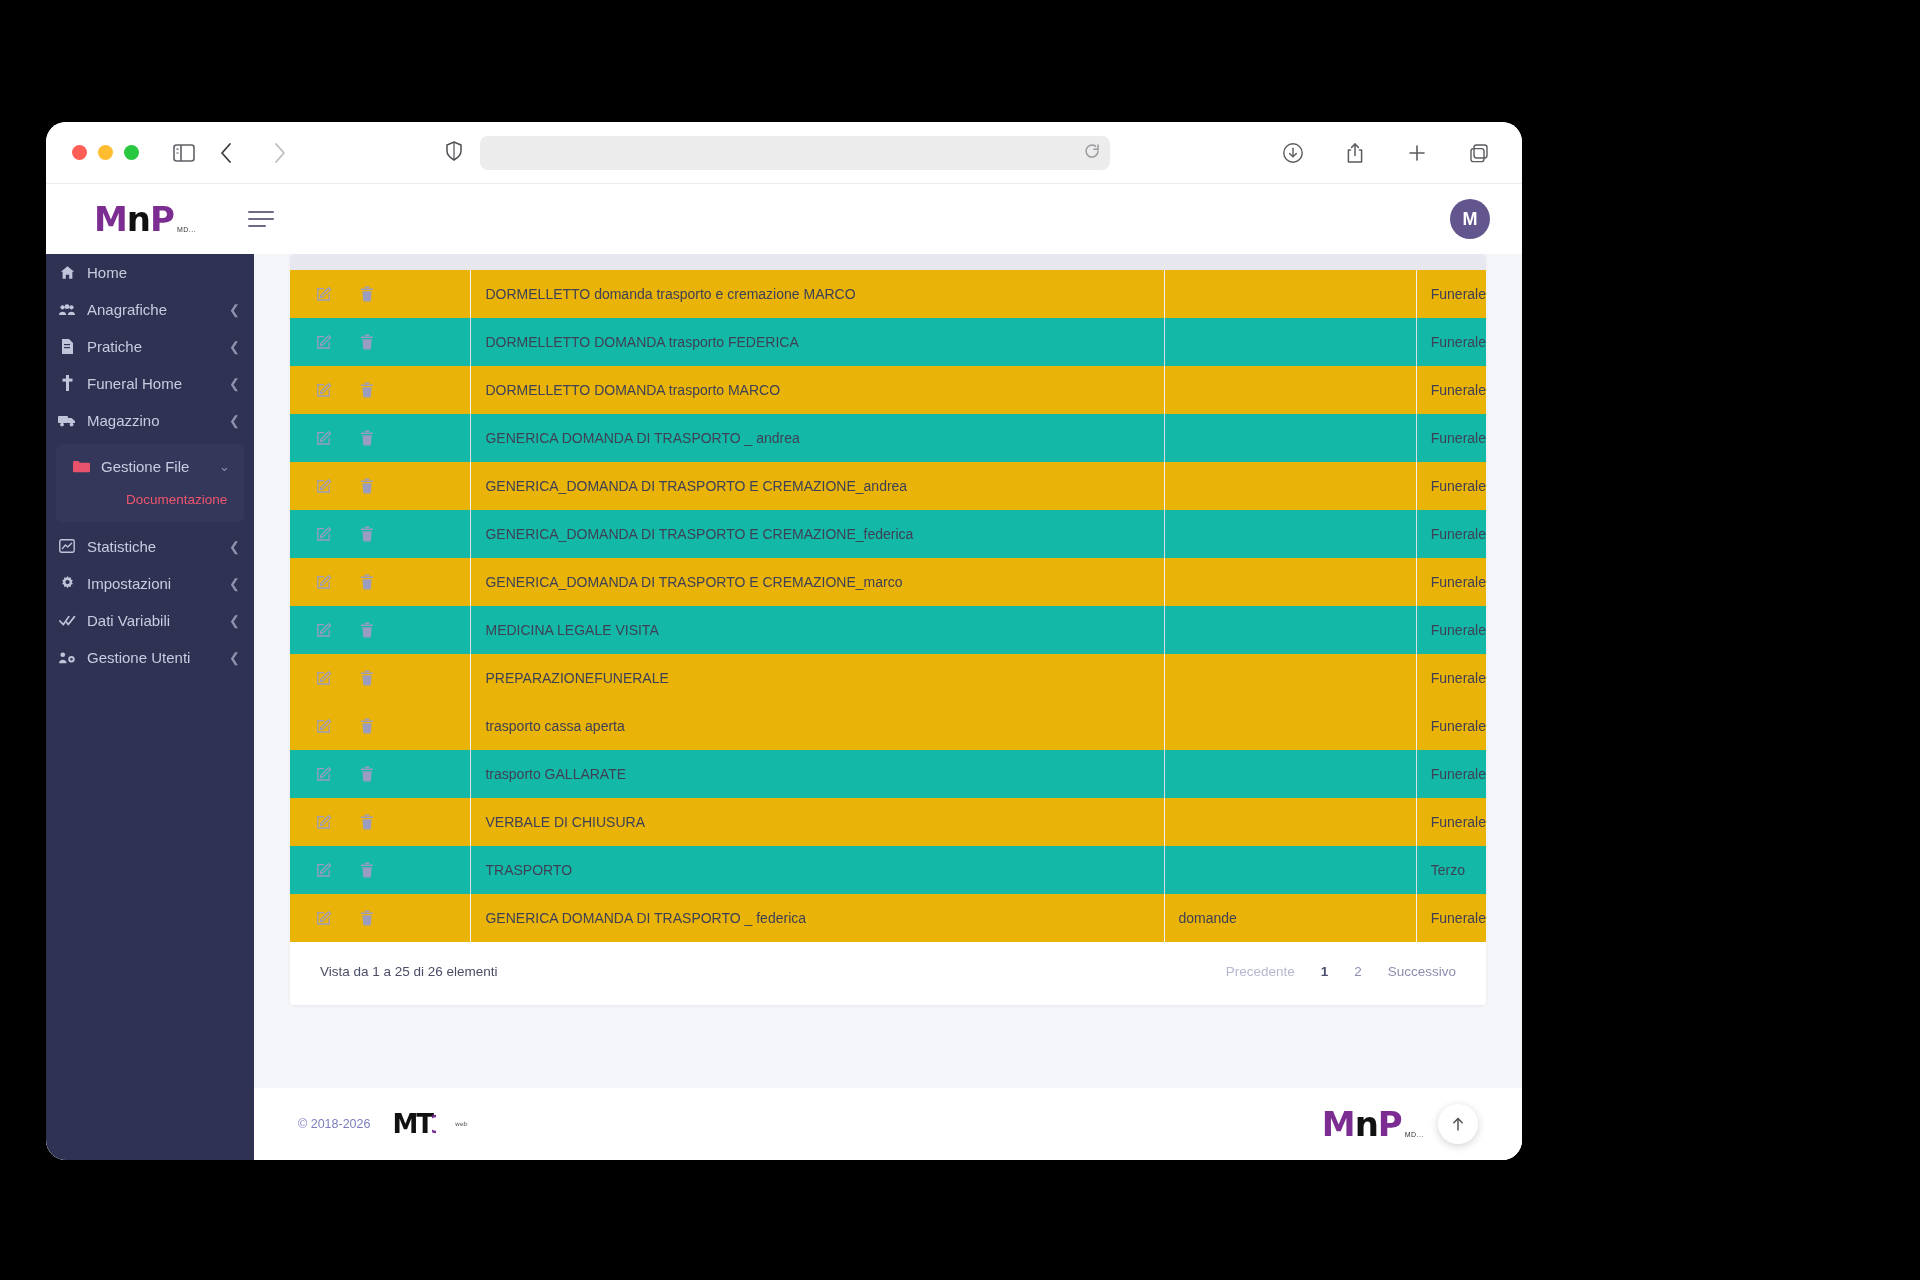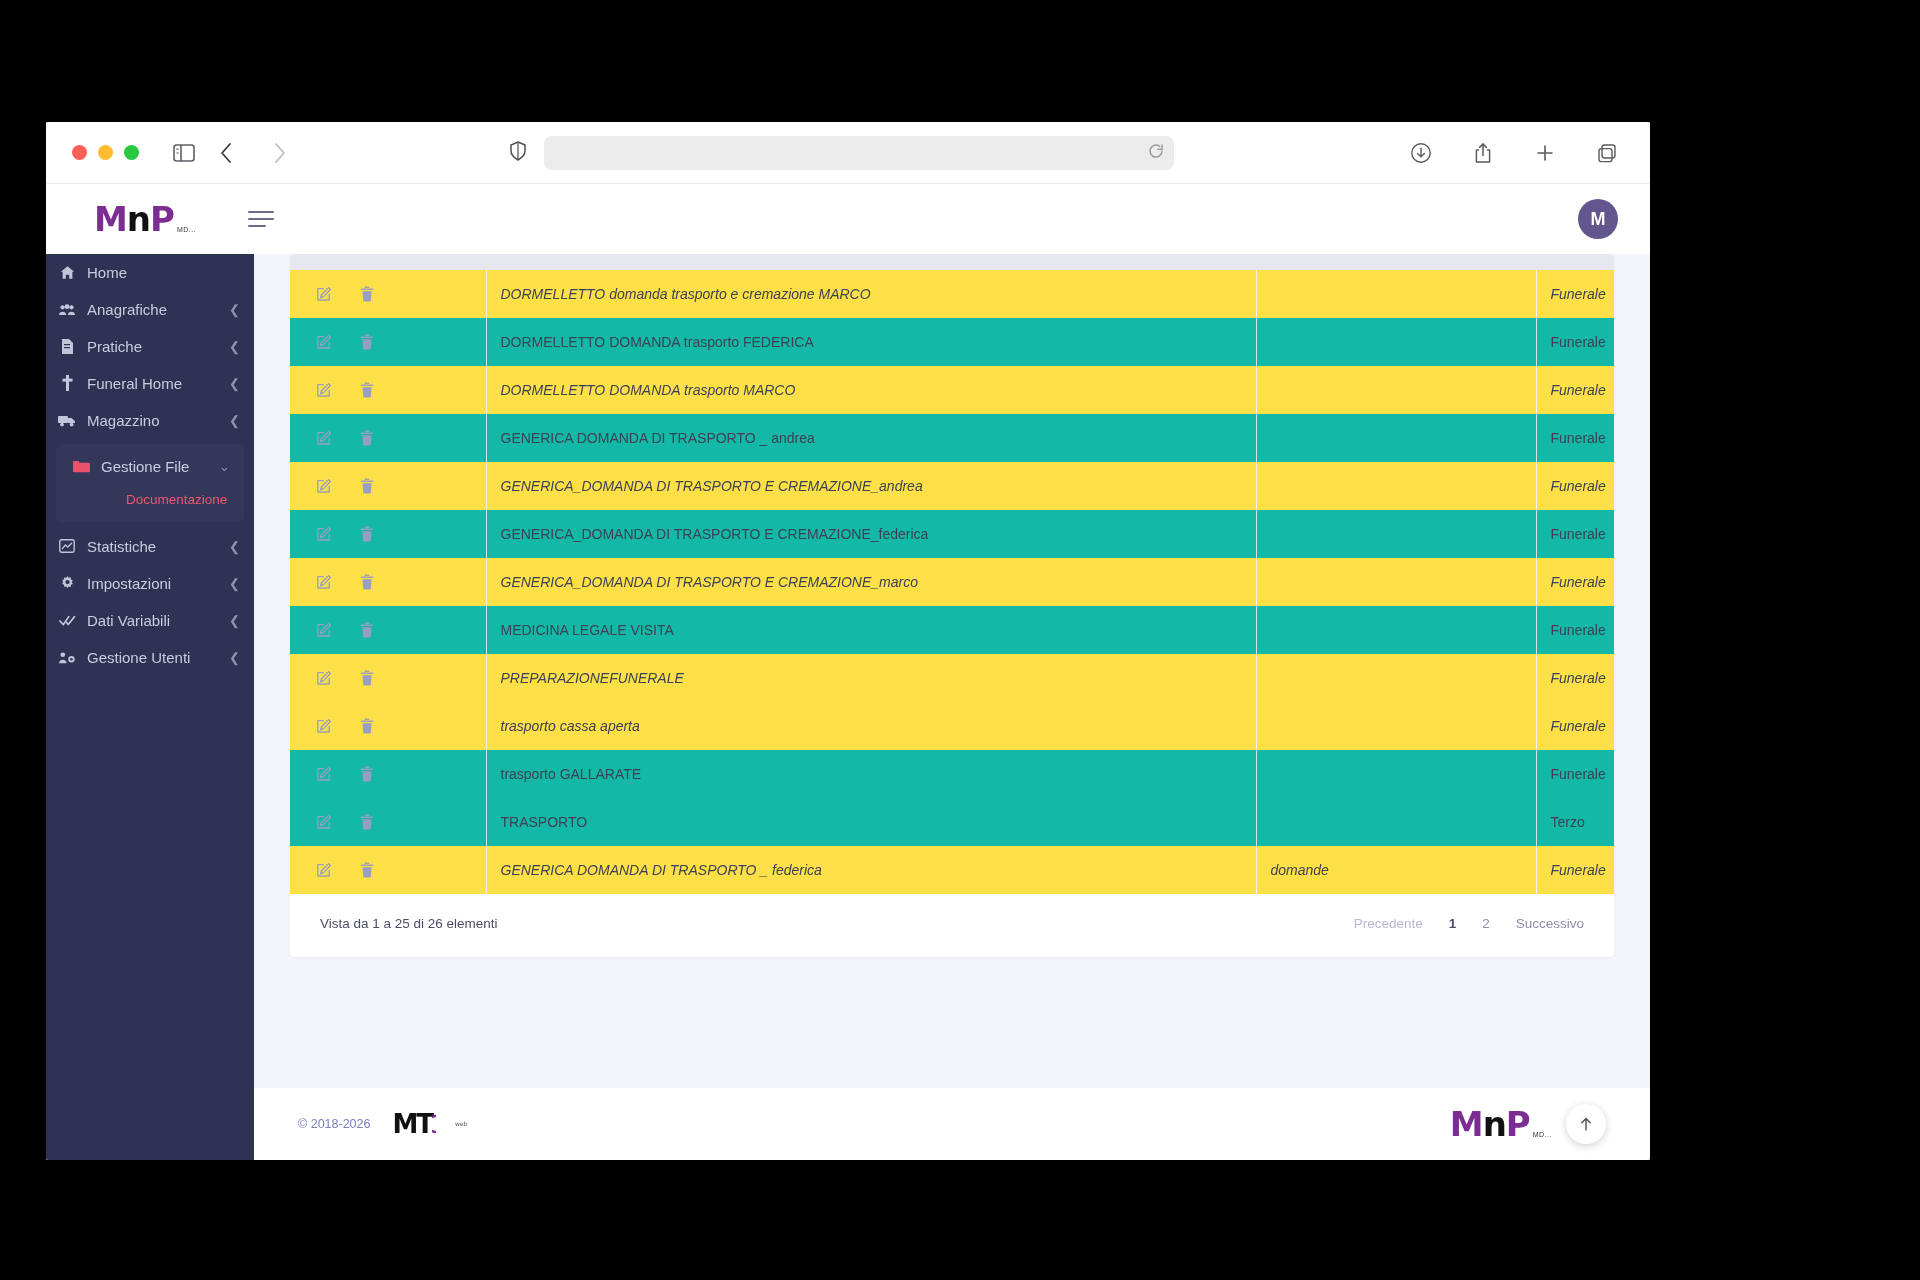--- a/index.html
+++ b/index.html
@@ -8,23 +8,23 @@
     background: #000000;
     font-family: "Liberation Sans", sans-serif;
     overflow: hidden;
   }
   .stage { position: relative; width: 1920px; height: 1280px; background: #000; }
 
   
   .browser {
     position: absolute;
     left: 46px; top: 122px;
-    width: 1604px; height: 1038px;
+    width: 1476px; height: 1038px;
     background: #ffffff;
-    border-radius: 2px;
+    border-radius: 20px;
     box-shadow: 0 22px 60px rgba(0,0,0,0.55);
     overflow: hidden;
   }
   .titlebar {
     height: 62px; width: 100%;
     background: #ffffff;
     display: flex; align-items: center;
     padding: 0 26px;
     border-bottom: 1px solid #ebebeb;
   }
@@ -145,21 +145,21 @@
   .card {
     background: #ffffff;
     margin: 0 36px;
     border-radius: 4px;
     box-shadow: 0 1px 3px rgba(0,0,0,.05);
     flex: 0 0 auto;
     overflow: hidden;
   }
   table { width: 100%; border-collapse: collapse; }
   .tbl-top-strip { height: 16px; background: #e7e8ef; }
-  tr.rowA { background: #fde047; font-style: italic; }
+  tr.rowA { background: #eab308; }
   tr.rowB { background: #14b8a6; }
   td {
     height: 48px;
     font-size: 14px;
     color: #3e4156;
     vertical-align: middle;
     padding: 0;
   }
   td.c-actions { width: 196px; padding-left: 26px; }
   td.c-name   { width: 770px; padding-left: 14px; border-left: 1px solid #f1f1f5; }
@@ -664,20 +664,42 @@
                             <rect x="0.8" y="2.4" width="12.4" height="1.6" rx=".7"></rect>
                             <path d="M2.4 5.2h9.2l-.8 9.4a1 1 0 0 1-1 .9H4.2a1 1 0 0 1-1-.9z"></path>
                           </svg>
                         </span>
                       </div>
                     </td>
                     <td class="c-name">trasporto GALLARATE</td>
                     <td class="c-cat"></td>
                     <td class="c-type">Funerale</td>
                   </tr>
+                  <tr class="rowA">
+                    <td class="c-actions">
+                      <div class="act-wrap">
+                        <span class="act-btn">
+                          <svg width="16" height="16" viewBox="0 0 16 16" fill="none" stroke="#9a9dc0" stroke-width="1.3" stroke-linecap="round" stroke-linejoin="round">
+                            <path d="M12.6 1.6l1.9 1.9-7.4 7.4-2.5.6.6-2.5z"></path>
+                            <path d="M13.2 8.4V14H1.8V2.6h5.6"></path>
+                          </svg>
+                        </span>
+                        <span class="act-btn">
+                          <svg width="14" height="16" viewBox="0 0 14 16" fill="#9a9dc0">
+                            <rect x="4.6" y="0.4" width="4.8" height="1.5" rx=".6"></rect>
+                            <rect x="0.8" y="2.4" width="12.4" height="1.6" rx=".7"></rect>
+                            <path d="M2.4 5.2h9.2l-.8 9.4a1 1 0 0 1-1 .9H4.2a1 1 0 0 1-1-.9z"></path>
+                          </svg>
+                        </span>
+                      </div>
+                    </td>
+                    <td class="c-name">VERBALE DI CHIUSURA</td>
+                    <td class="c-cat"></td>
+                    <td class="c-type">Funerale</td>
+                  </tr>
                   <tr class="rowB">
                     <td class="c-actions">
                       <div class="act-wrap">
                         <span class="act-btn">
                           <svg width="16" height="16" viewBox="0 0 16 16" fill="none" stroke="#9a9dc0" stroke-width="1.3" stroke-linecap="round" stroke-linejoin="round">
                             <path d="M12.6 1.6l1.9 1.9-7.4 7.4-2.5.6.6-2.5z"></path>
                             <path d="M13.2 8.4V14H1.8V2.6h5.6"></path>
                           </svg>
                         </span>
                         <span class="act-btn">

